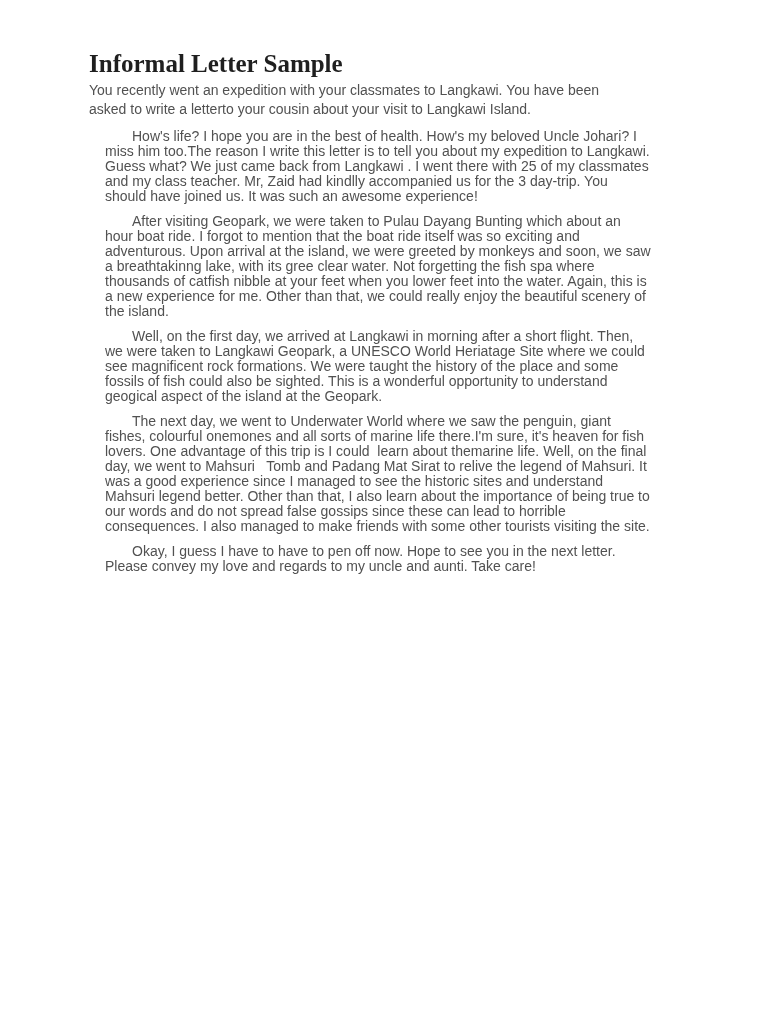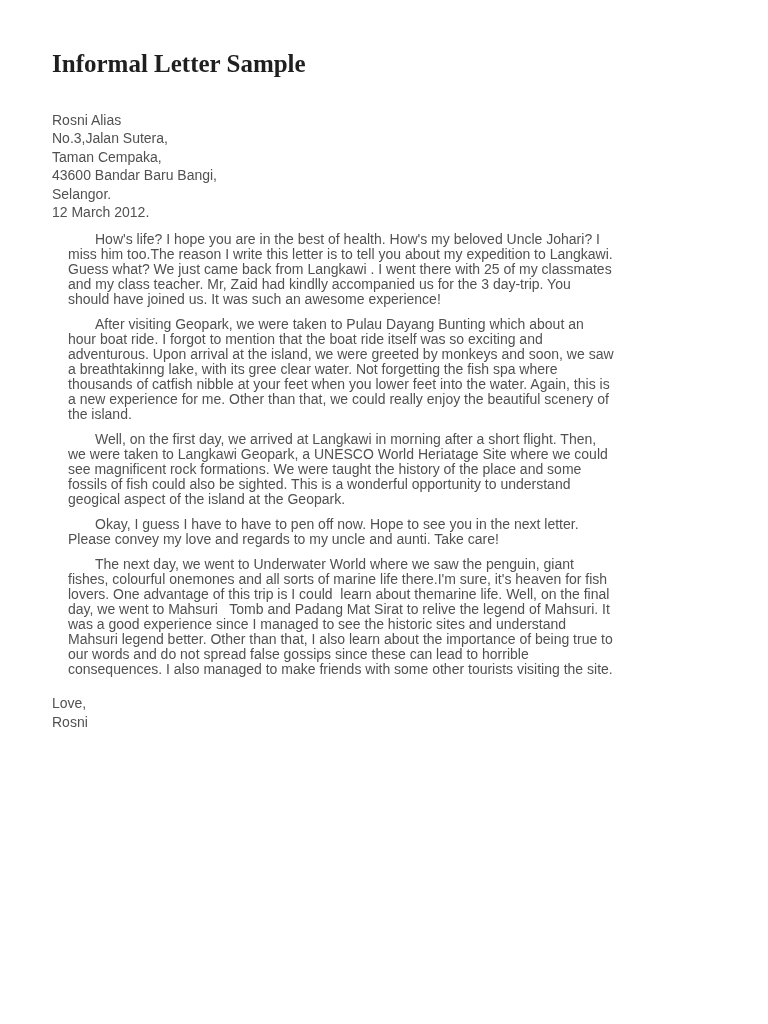--- a/index.html
+++ b/index.html
@@ -11,21 +11,21 @@
   body{
     width:768px;height:1024px;
     background:var(--page-bg);
     font-family:"Liberation Sans","DejaVu Sans",sans-serif;
     color:var(--body-text);
     overflow:hidden;
   }
   .page{
     box-sizing:border-box;
     width:768px;height:832px;
-    padding:50px 37px 0 52px;
+    padding:50px 37px 0 89px;
   }
   .content{width:620px;}
   .doc-title{
     font-family:"Liberation Serif","DejaVu Serif",serif;
     font-weight:bold;
     font-size:25px;
     line-height:1.1;
     color:var(--title-text);
     margin:0 0 3px 0;
   }
@@ -62,27 +62,23 @@
   }
 </style>
 </head>
 <body>
 
 <div class="page">
   <div class="content">
 
     <h1 class="doc-title">Informal Letter Sample</h1>
 
+    <p class="prompt">You recently went an expedition with your classmates to Langkawi. You have been
+asked to write a letterto your cousin about your visit to Langkawi Island.</p>
 
-    <div class="address">Rosni Alias
-No.3,Jalan Sutera,
-Taman Cempaka,
-43600 Bandar Baru Bangi,
-Selangor.
-12 March 2012.</div>
 
 
     <div class="para">How's life? I hope you are in the best of health. How's my beloved Uncle Johari? I
 miss him too.The reason I write this letter is to tell you about my expedition to Langkawi.
 Guess what? We just came back from Langkawi . I went there with 25 of my classmates
 and my class teacher. Mr, Zaid had kindlly accompanied us for the 3 day-trip. You
 should have joined us. It was such an awesome experience!</div>
 
     <div class="para">After visiting Geopark, we were taken to Pulau Dayang Bunting which about an
 hour boat ride. I forgot to mention that the boat ride itself was so exciting and
@@ -91,29 +87,27 @@
 thousands of catfish nibble at your feet when you lower feet into the water. Again, this is
 a new experience for me. Other than that, we could really enjoy the beautiful scenery of
 the island.</div>
 
     <div class="para">Well, on the first day, we arrived at Langkawi in morning after a short flight. Then,
 we were taken to Langkawi Geopark, a UNESCO World Heriatage Site where we could
 see magnificent rock formations. We were taught the history of the place and some
 fossils of fish could also be sighted. This is a wonderful opportunity to understand
 geogical aspect of the island at the Geopark.</div>
 
-    <div class="para">Okay, I guess I have to have to pen off now. Hope to see you in the next letter.
-Please convey my love and regards to my uncle and aunti. Take care!</div>
-
     <div class="para">The next day, we went to Underwater World where we saw the penguin, giant
 fishes, colourful onemones and all sorts of marine life there.I'm sure, it's heaven for fish
 lovers. One advantage of this trip is I could  learn about themarine life. Well, on the final
 day, we went to Mahsuri   Tomb and Padang Mat Sirat to relive the legend of Mahsuri. It
 was a good experience since I managed to see the historic sites and understand
 Mahsuri legend better. Other than that, I also learn about the importance of being true to
 our words and do not spread false gossips since these can lead to horrible
 consequences. I also managed to make friends with some other tourists visiting the site.</div>
 
-    <div class="signoff">Love,
-Rosni</div>
+    <div class="para">Okay, I guess I have to have to pen off now. Hope to see you in the next letter.
+Please convey my love and regards to my uncle and aunti. Take care!</div>
+
 
   </div>
 </div>
 
 </body></html>

